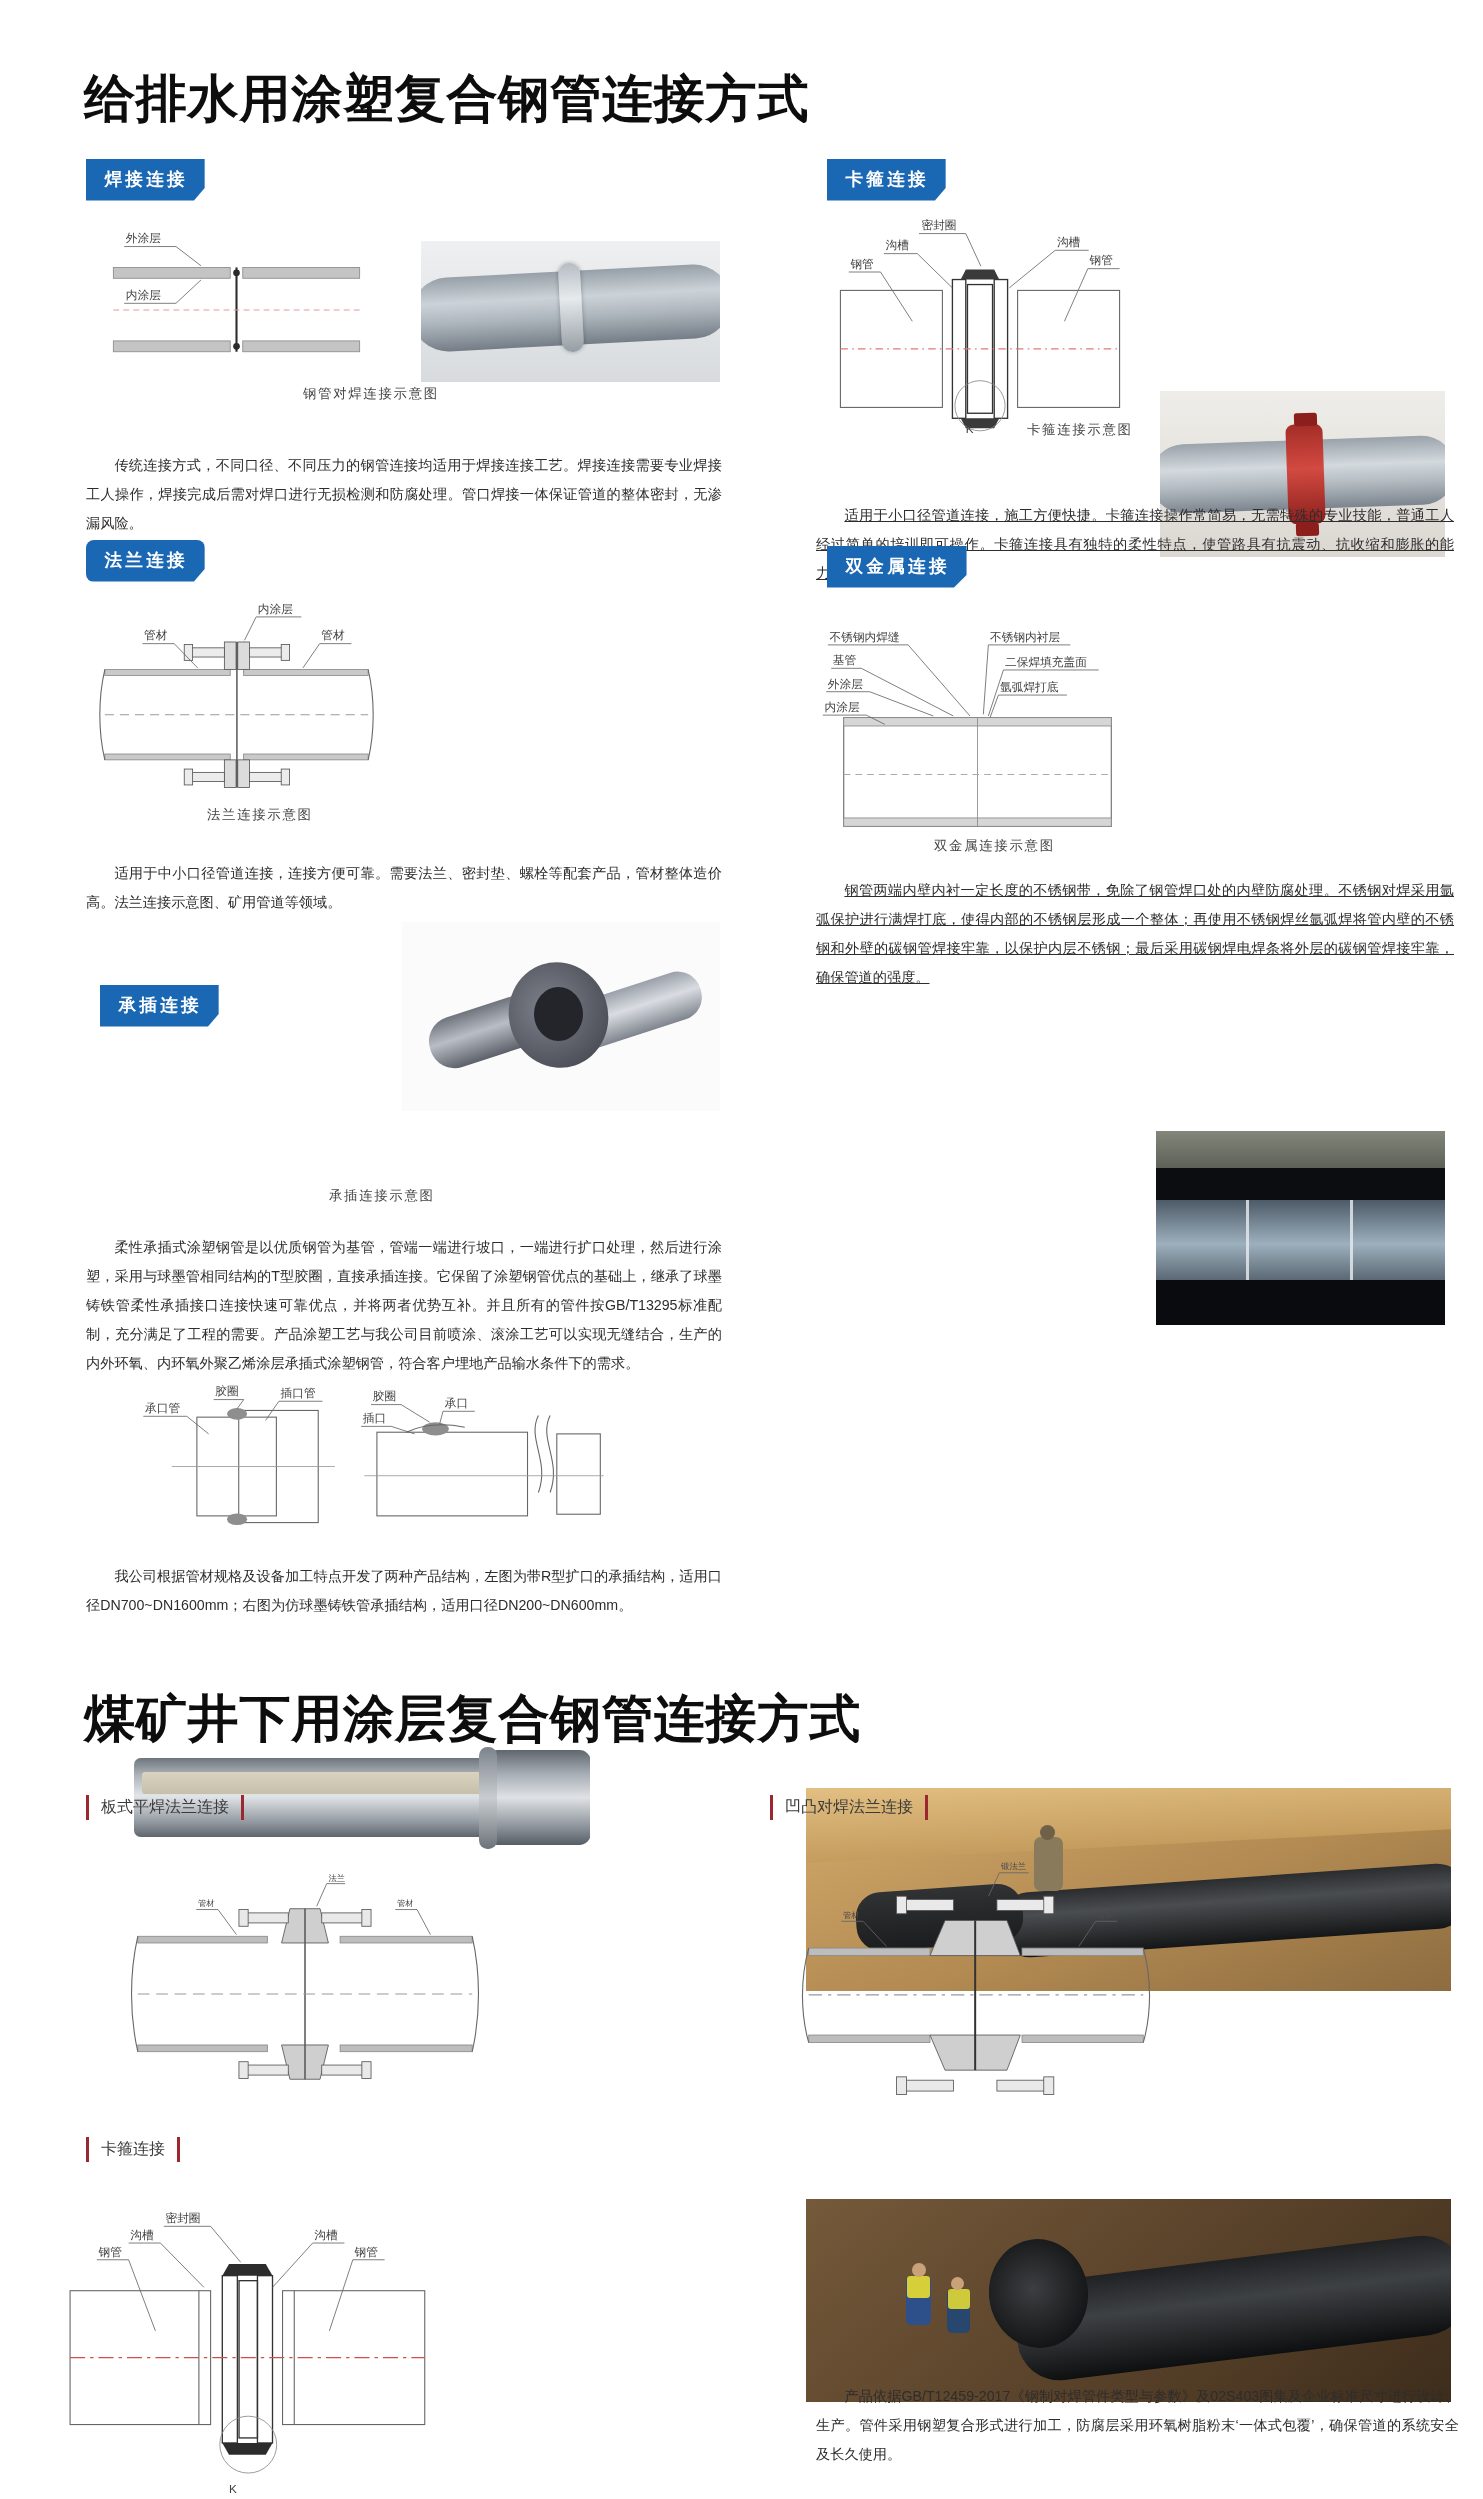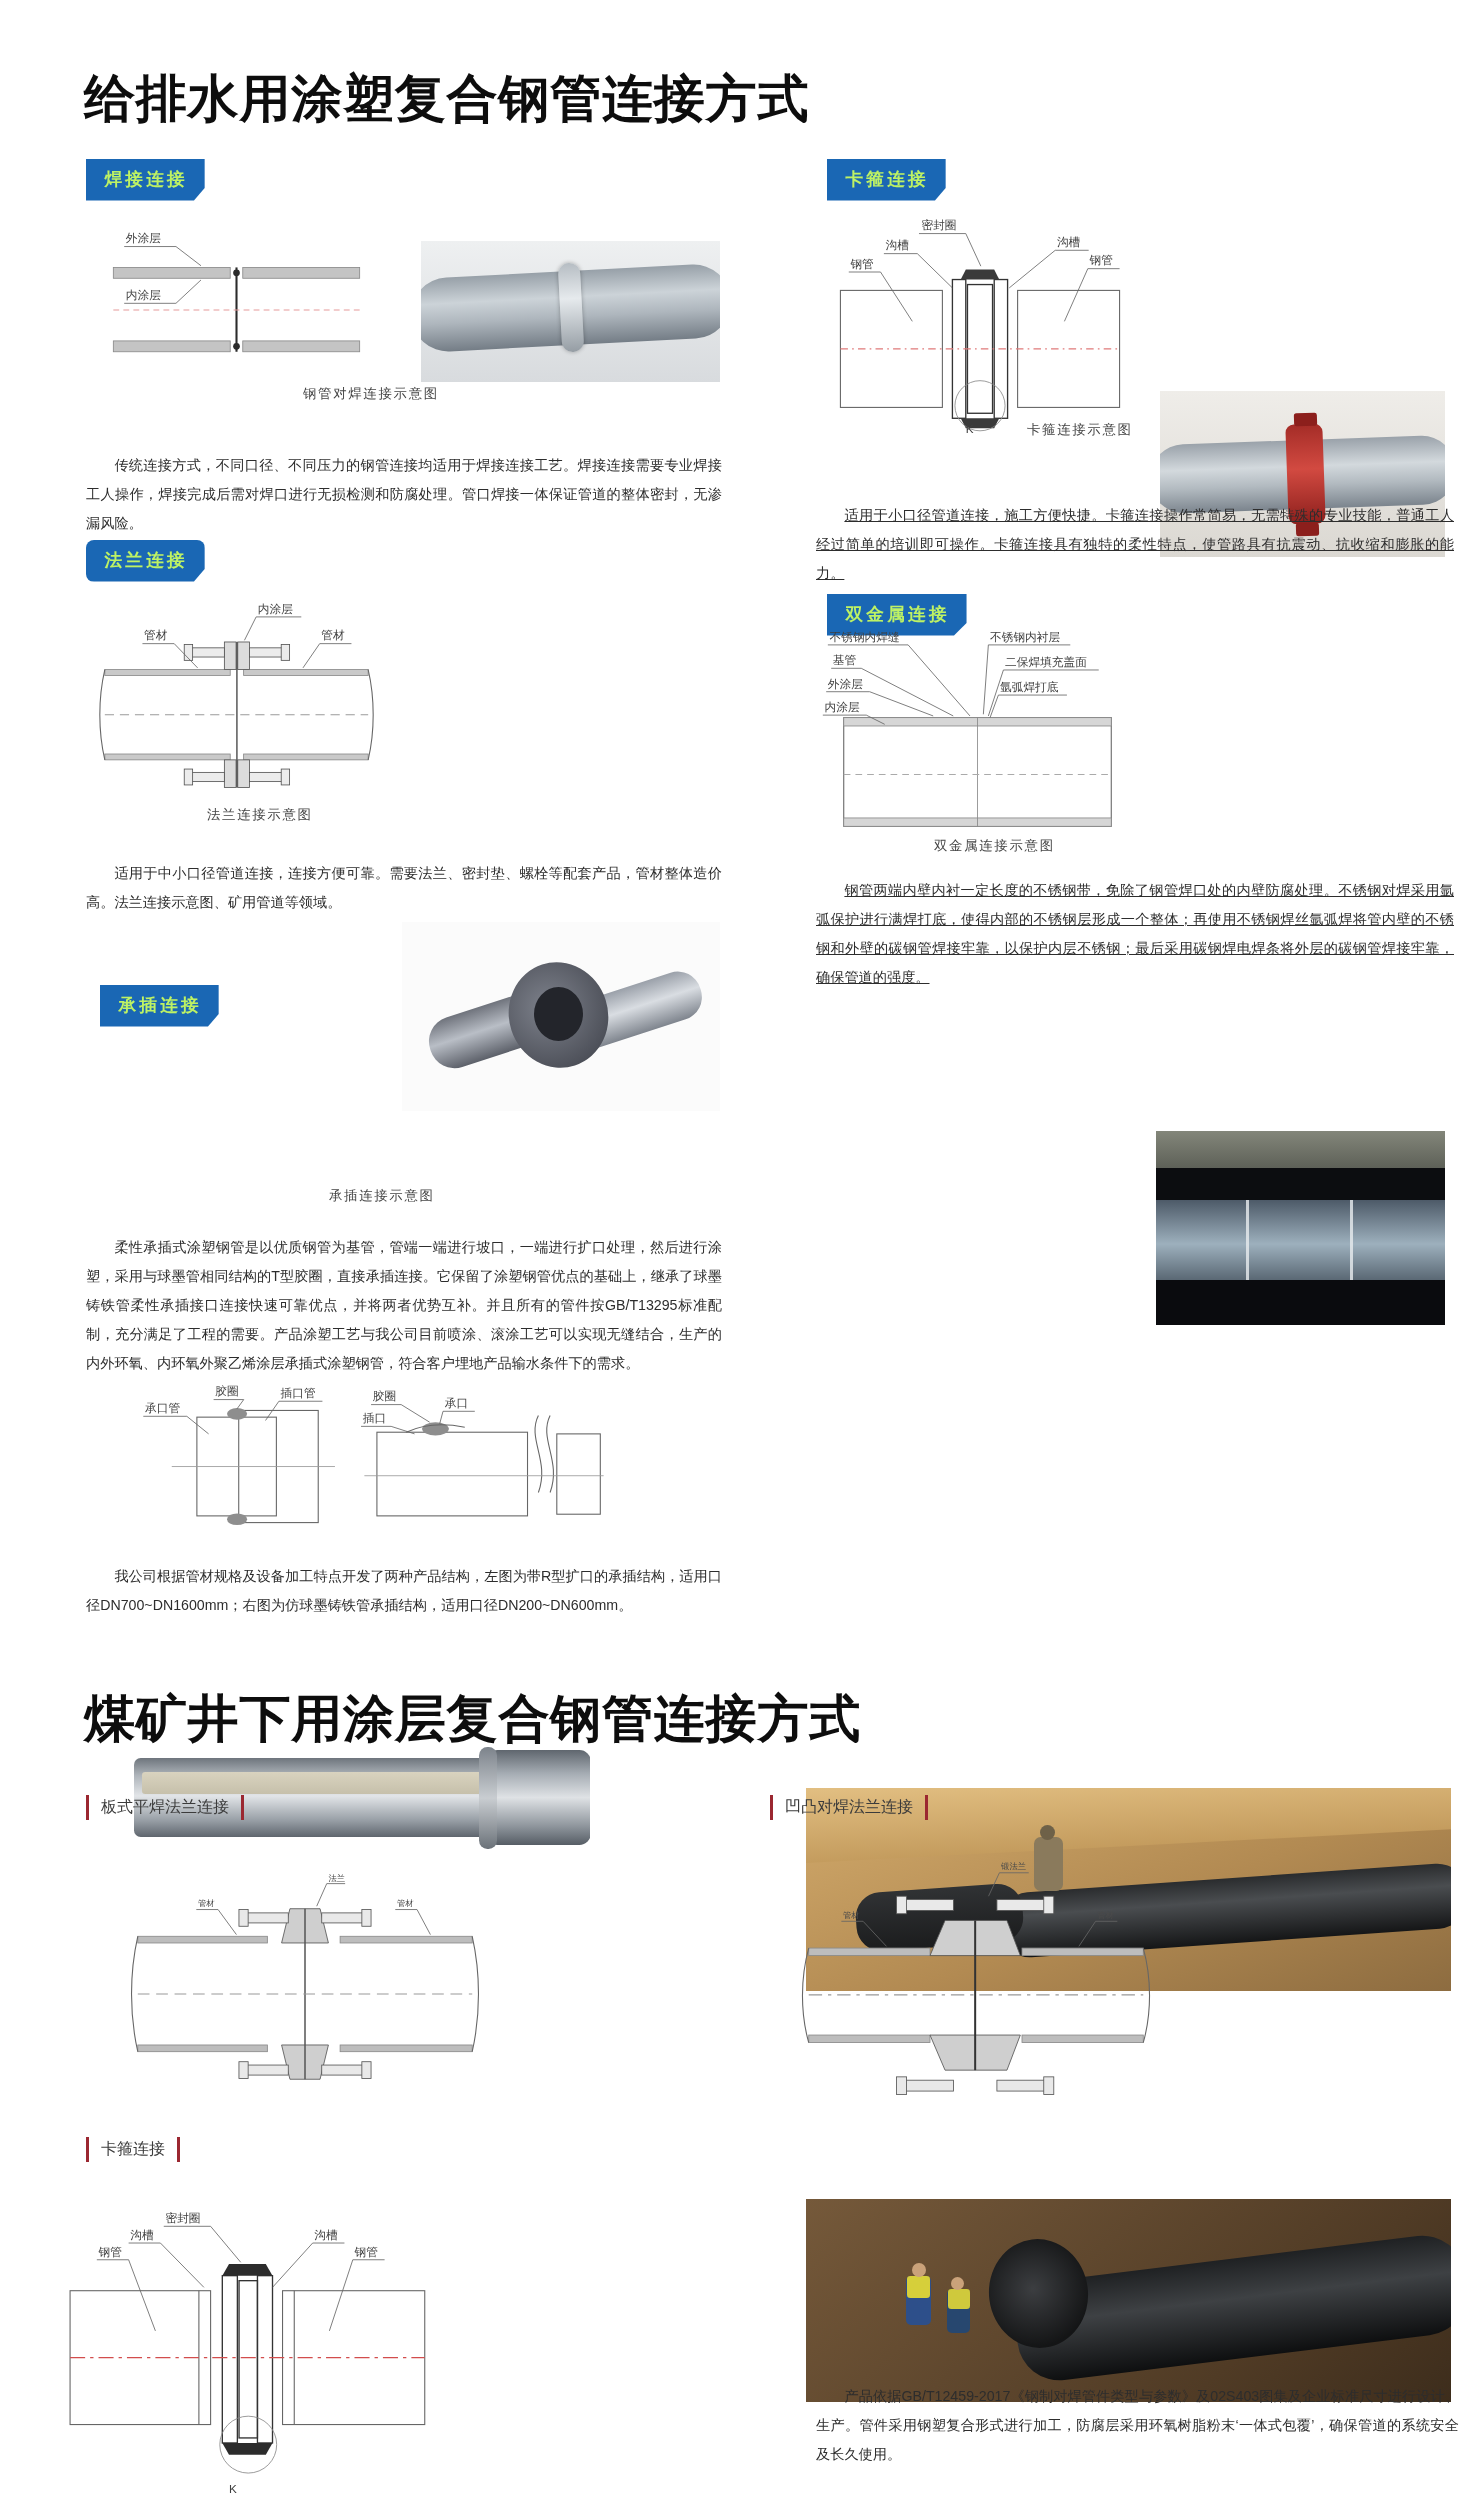--- a/index.html
+++ b/index.html
@@ -1,21 +1,21 @@
 <!DOCTYPE html>
 <html style="font-size:13.4px"><head>
 <meta charset="utf-8">
 <style>
   *{margin:0;padding:0;box-sizing:border-box}
   html,body{background:#fff}
   body{font-family:"Liberation Sans","DejaVu Sans",sans-serif;color:#2e2e2e}
   .page{position:relative;width:1484px;height:2500px;background:#ffffff;overflow:hidden;margin:0 auto}
   .abs{position:absolute}
   .sec-title{font-size:51px;font-weight:700;color:#0d0d0d;letter-spacing:0.8px;white-space:nowrap}
-  .badge{display:inline-block;background:#1a67b4;color:#bef264;font-size:17.6px;font-weight:700;
+  .badge{display:inline-block;background:#1a67b4;color:#ffffff;font-size:17.6px;font-weight:700;
          letter-spacing:3.3px;padding:8.4px 16.7px 9.2px 18.4px;
          clip-path:polygon(0 0,100% 0,100% 70%,91% 100%,0 100%)}
   .para{font-size:14.2px;line-height:29px;color:#2d2d2d;text-align:justify;text-indent:2em}
   .caption{font-size:13.4px;color:#454545;letter-spacing:1.7px;white-space:nowrap}
   .subhdr{display:flex;align-items:center;gap:11.7px;font-size:16px;color:#3b3b3b;white-space:nowrap}
   .subhdr .bar{width:3.3px;height:25px;background:#9b2831;flex:0 0 auto}
   .photo{overflow:hidden;position:relative}
   svg{display:block}
   svg text{font-family:"Liberation Sans","DejaVu Sans",sans-serif}
   .dlabel{font-size:14px;fill:#3f3f3f}
@@ -135,21 +135,21 @@
 
   <div class="abs photo" style="left:402px;top:615px;width:318px;height:189px;background:#fbfbfb">
     <div style="position:absolute;left:25px;top:80px;width:142px;height:52px;border-radius:25px;background:linear-gradient(180deg,#6f737c,#b9bec6 45%,#5c6069);transform:rotate(-18deg)"></div>
     <div style="position:absolute;left:155px;top:65px;width:147px;height:49px;border-radius:23.4px;background:linear-gradient(180deg,#9aa0a9,#d9dde2 45%,#7e848d);transform:rotate(-18deg)"></div>
     <div style="position:absolute;left:107px;top:40px;width:99px;height:106px;border-radius:50%;background:radial-gradient(circle at 42% 40%,#7e828c,#50535c 70%,#3c3f47);transform:rotate(-18deg)"></div>
     <div style="position:absolute;left:132px;top:65px;width:49px;height:54px;border-radius:50%;background:#23252b"></div>
   </div>
 
   <div class="abs para" style="left:86px;top:859px;width:636px;">适用于中小口径管道连接，连接方便可靠。需要法兰、密封垫、螺栓等配套产品，管材整体造价高。法兰连接示意图、矿用管道等领域。</div>
 
-  <div class="abs badge" style="left:827px;top:546px;margin-top:48px;">双金属连接</div>
+  <div class="abs badge" style="left:827px;top:546px;">双金属连接</div>
 
   <svg class="abs" style="left:814px;top:624px" width="327" height="209" viewBox="0 0 390 250">
     <rect class="outline" x="35" y="112" width="320" height="130"></rect>
     <rect x="35" y="112" width="320" height="10" fill="#d6d6d6" stroke="#8a8a8a"></rect>
     <rect x="35" y="232" width="320" height="10" fill="#d6d6d6" stroke="#8a8a8a"></rect>
     <line x1="195" y1="112" x2="195" y2="242" stroke="#888"></line>
     <line x1="35" y1="180" x2="355" y2="180" stroke="#aaa" stroke-width="1.2" stroke-dasharray="8 6"></line>
     <text class="dlabel" x="18" y="20">不锈钢内焊缝</text>
     <line class="lead" x1="16" y1="25" x2="112" y2="25"></line>
       <line class="lead" x1="112" y1="25" x2="186" y2="110"></line>

